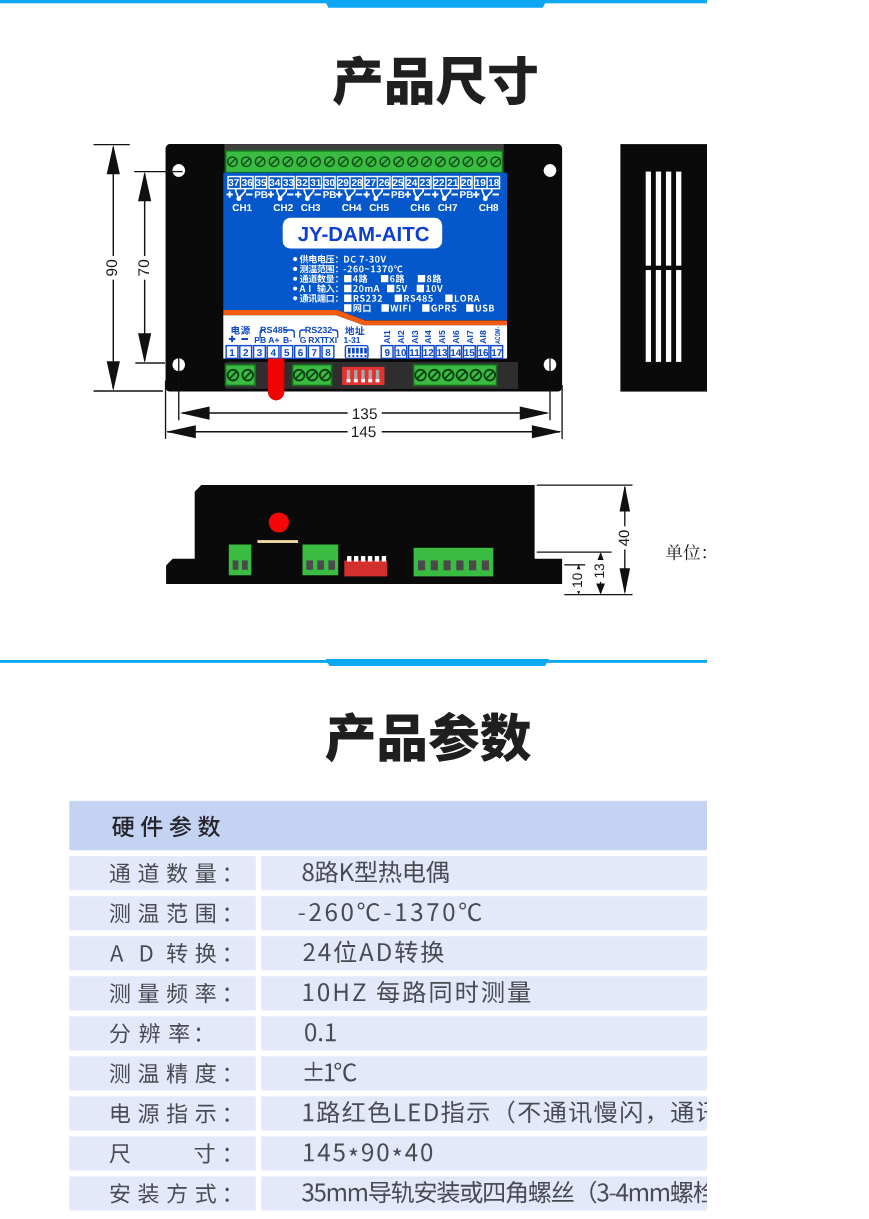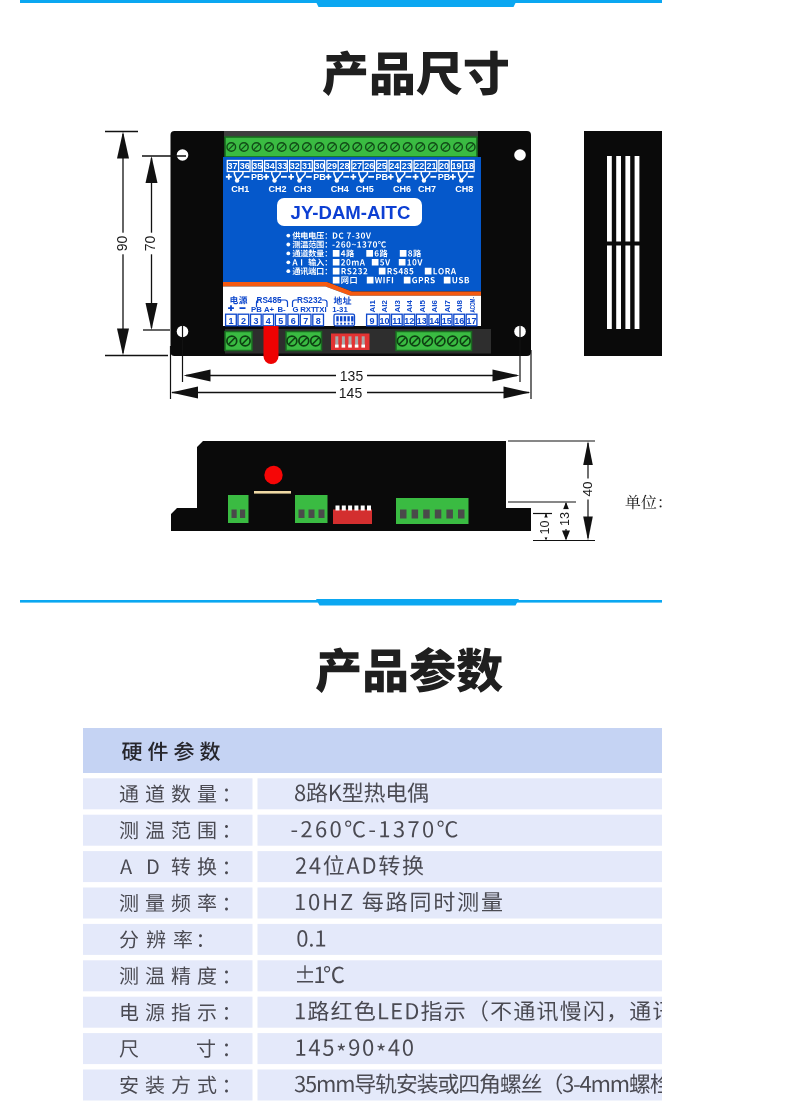--- a/index.html
+++ b/index.html
@@ -1,17 +1,17 @@
 <!DOCTYPE html>
 <html lang="zh"><head>
 <meta charset="utf-8">
 <title>产品尺寸</title>
 <style>
 html,body{margin:0;padding:0;background:#fff;font-family:"Liberation Sans",sans-serif;}
-#page{width:642px;height:1108px;overflow:hidden;margin-left:20px;}
+#page{width:642px;height:1108px;overflow:hidden;}
 </style>
 </head>
 <body>
 <div id="page">
 <svg width="790" height="1108" viewBox="0 0 790 1108">
 <rect width="790" height="1108" fill="#ffffff"></rect>
 <g opacity="0.999">
 
 <g>
           <rect x="0" y="0" width="790" height="3" fill="#0ba7f1"></rect>

